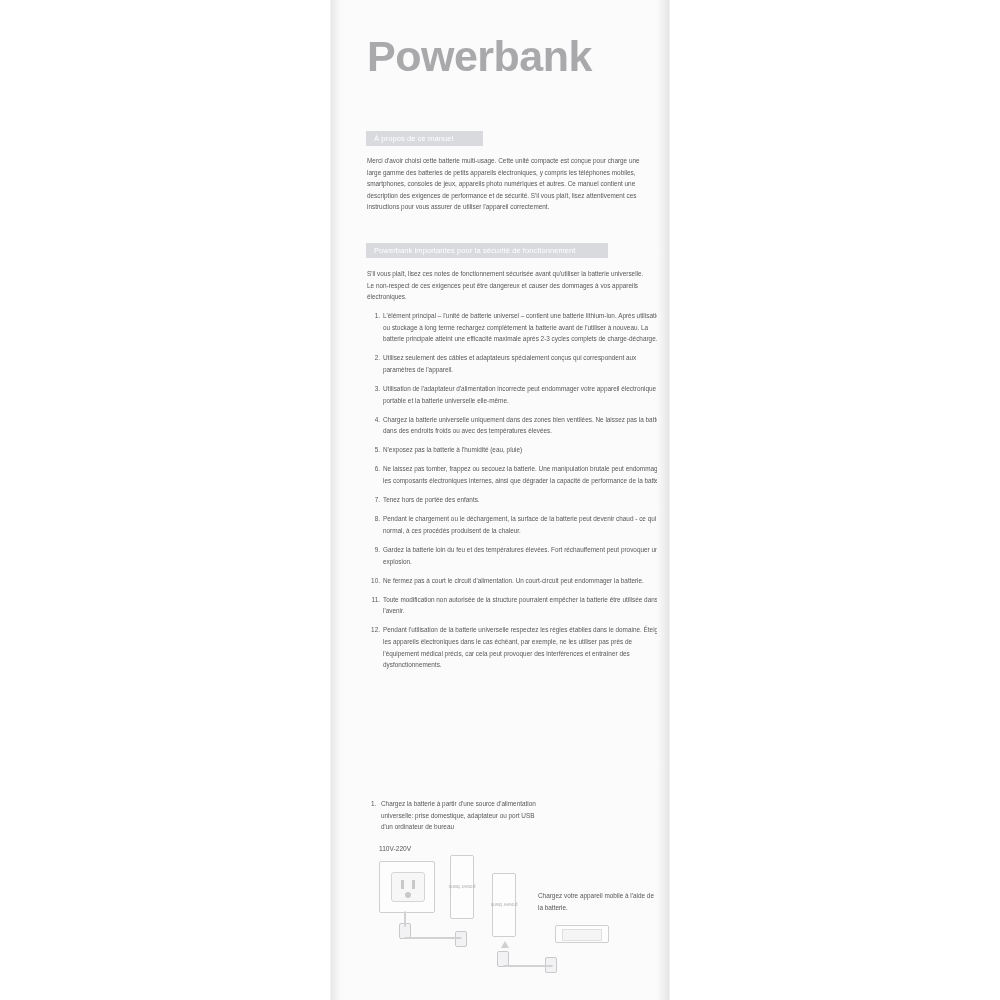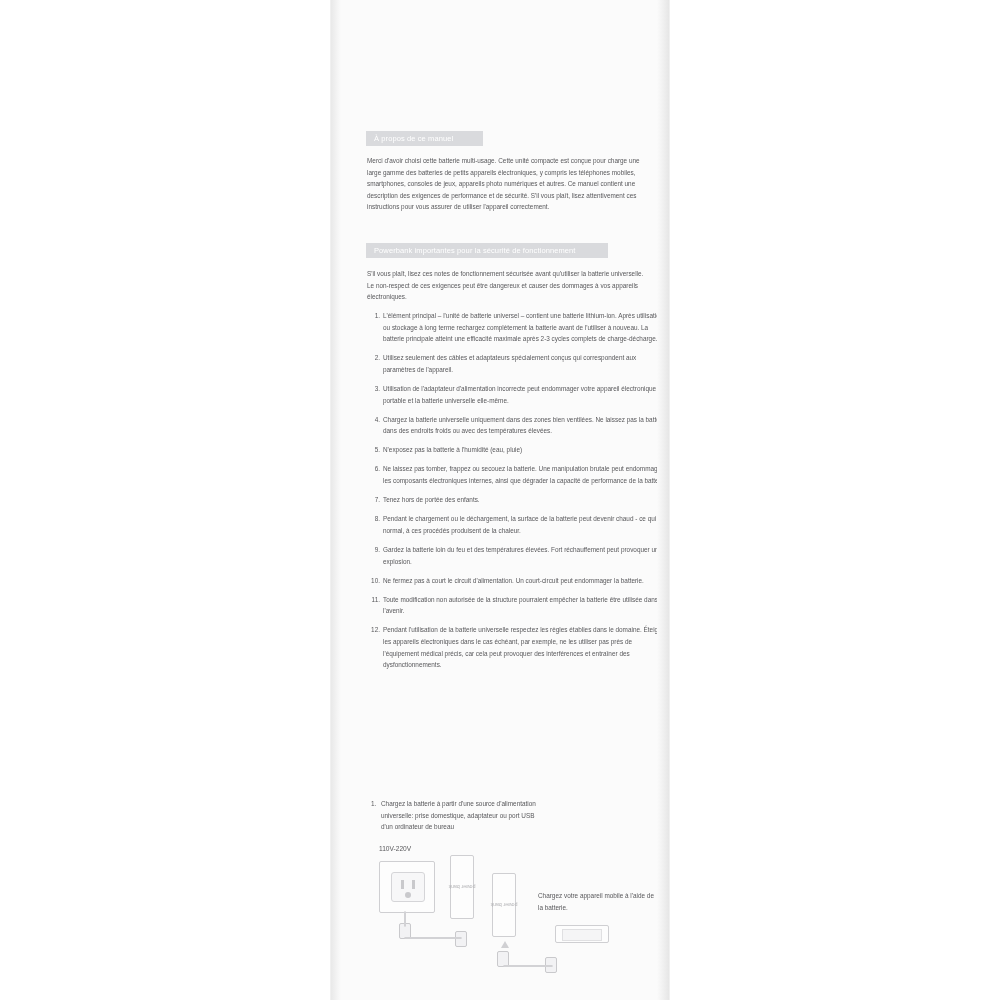--- a/index.html
+++ b/index.html
@@ -258,20 +258,21 @@
     border-bottom: 7px solid #d0d0d3;
   }
 </style>
 </head>
 <body>
 
 <div id="page">
   <div class="sheet">
     <div class="content">
 
+      <div class="title">Powerbank</div>
 
       <div class="section-bar bar1">À propos de ce manuel</div>
       <div class="para p-intro">Merci d'avoir choisi cette batterie multi-usage. Cette unité compacte est conçue pour charge une large gamme des batteries de petits appareils électroniques, y compris les téléphones mobiles, smartphones, consoles de jeux, appareils photo numériques et autres. Ce manuel contient une description des exigences de performance et de sécurité. S'il vous plaît, lisez attentivement ces instructions pour vous assurer de utiliser l'appareil correctement.</div>
 
       <div class="section-bar bar2">Powerbank importantes pour la sécurité de fonctionnement</div>
       <div class="para p-safety">S'il vous plaît, lisez ces notes de fonctionnement sécurisée avant qu'utiliser la batterie universelle. Le non-respect de ces exigences peut être dangereux et causer des dommages à vos appareils électroniques.</div>
 
       <ol class="safety-list">
         <li>L'élément principal – l'unité de batterie universel – contient une batterie lithium-ion. Après utilisation ou stockage à long terme rechargez complètement la batterie avant de l'utiliser à nouveau. La batterie principale atteint une efficacité maximale après 2-3 cycles complets de charge-décharge.</li>
         <li>Utilisez seulement des câbles et adaptateurs spécialement conçus qui correspondent aux paramètres de l'appareil.</li>

